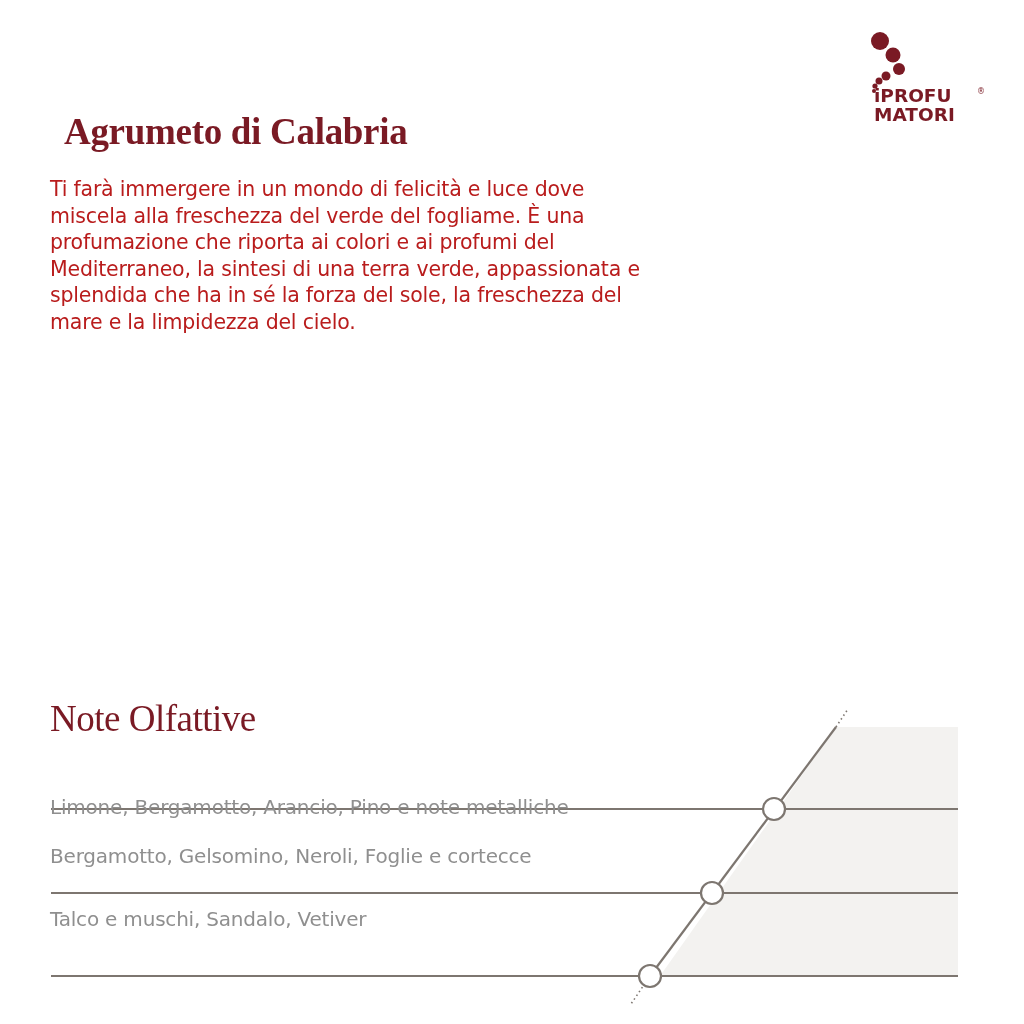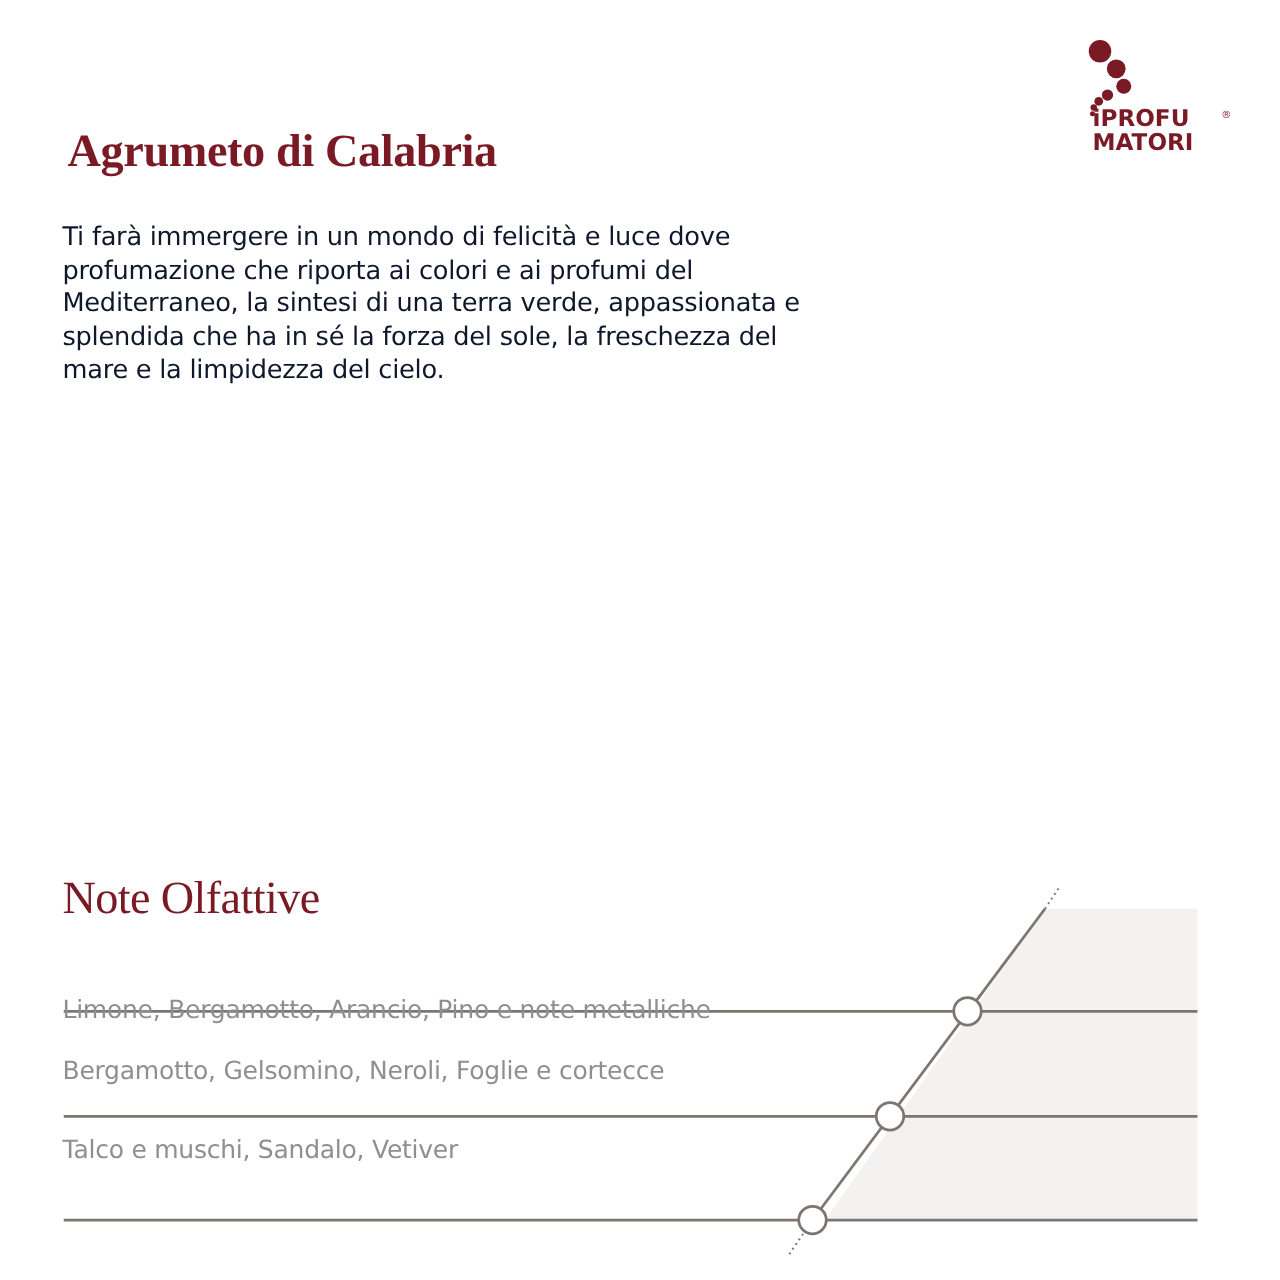--- a/index.html
+++ b/index.html
@@ -1,25 +1,25 @@
 <!DOCTYPE html>
 <html><head>
 <meta charset="utf-8">
 <style>
   html, body { margin: 0; padding: 0; background: #ffffff; }
   body { width: 1024px; height: 1024px; position: relative; overflow: hidden; font-family: "Liberation Sans", sans-serif; }
   .title {
-    position: absolute; left: 50px; top: 96px; margin: 4px;
+    position: absolute; left: 50px; top: 96px; margin: 14px;
     font-family: "Liberation Serif", "DejaVu Serif", serif; font-weight: bold;
     font-size: 37px; color: #7a1a24; letter-spacing: -0.3px;
   }
   .desc {
     position: absolute; left: 50px; top: 176px; width: 720px; margin: 0;
     font-family: "DejaVu Sans", sans-serif; font-size: 20.5px; line-height: 26.5px;
-    color: #0f172a; font-weight: normal; letter-spacing: -0.2px;
+    color: #b91c1c; font-weight: normal; letter-spacing: -0.2px;
   }
   .logo { position: absolute; left: 866px; top: 28px; width: 125px; height: 110px; }
   .logo-text {
     position: absolute; left: 874px; top: 86px; font-family: "DejaVu Sans", sans-serif;
     font-weight: bold; color: #7a1a24; font-size: 18.5px; line-height: 19px; letter-spacing: 0px;
   }
   .logo-text .reg { position: absolute; left: 103px; top: -4px; font-size: 8px; font-weight: normal; }
   .section-title {
     position: absolute; left: 50px; top: 697px; margin: 0;
     font-family: "Liberation Serif", "DejaVu Serif", serif; font-weight: normal;
@@ -46,20 +46,21 @@
 <div class="logo-text">
   <div>iPROFU</div>
   <div>MATORI</div>
   <span class="reg">®</span>
 </div>
 
 <h1 class="title">Agrumeto di Calabria</h1>
 
 <div class="desc">
   <div>Ti farà immergere in un mondo di felicità e luce dove</div>
+  <div>miscela alla freschezza del verde del fogliame. È una</div>
   <div>profumazione che riporta ai colori e ai profumi del</div>
   <div>Mediterraneo, la sintesi di una terra verde, appassionata e</div>
   <div>splendida che ha in sé la forza del sole, la freschezza del</div>
   <div>mare e la limpidezza del cielo.</div>
 </div>
 
 <svg class="pyramid" width="1024" height="1024" viewBox="0 0 1024 1024">
   <polygon points="836,727 958,727 958,976 660,976" fill="#f3f2f0"></polygon>
   <line x1="51" y1="809" x2="958" y2="809" stroke="#7d7670" stroke-width="2.2"></line>
   <line x1="51" y1="893" x2="958" y2="893" stroke="#7d7670" stroke-width="2.2"></line>

